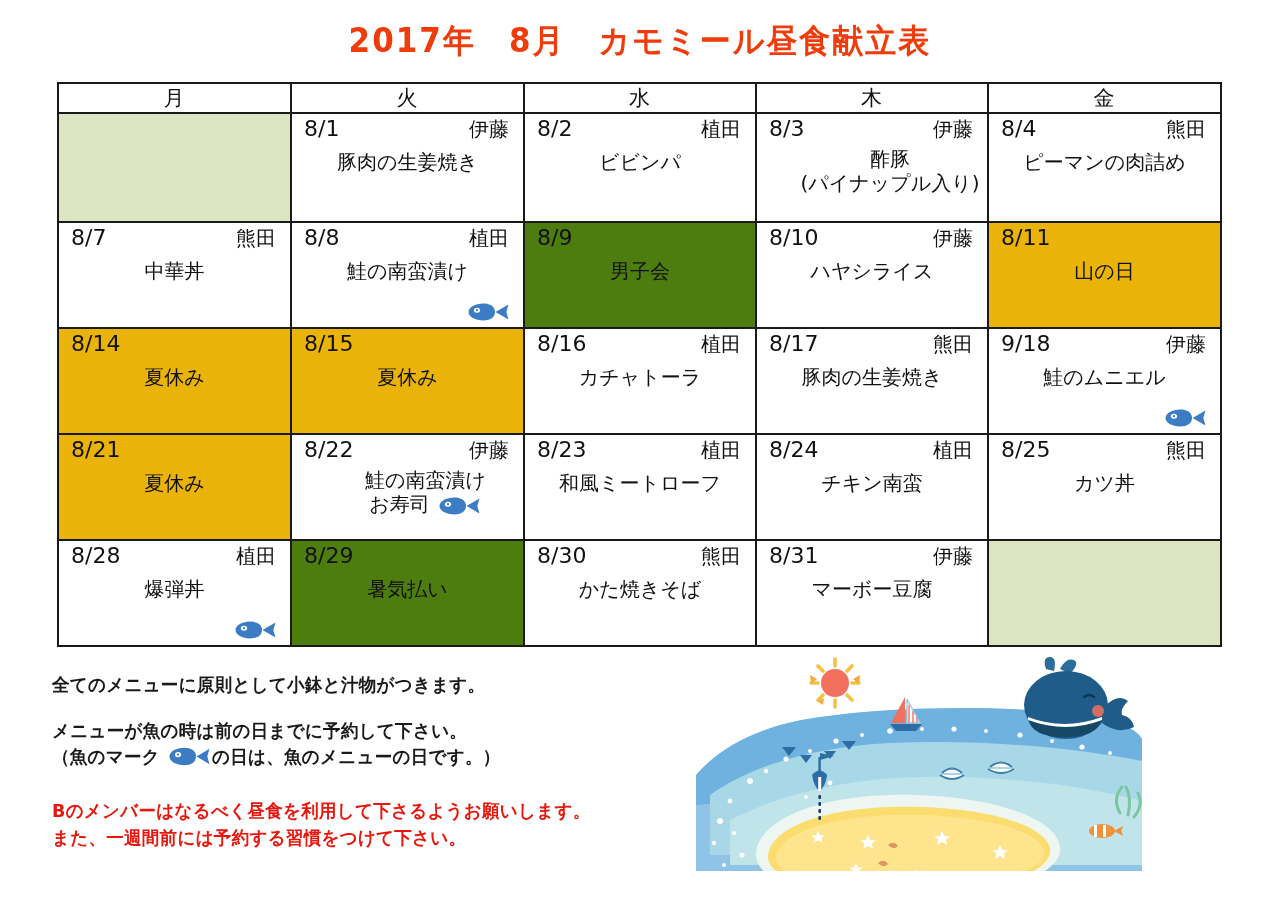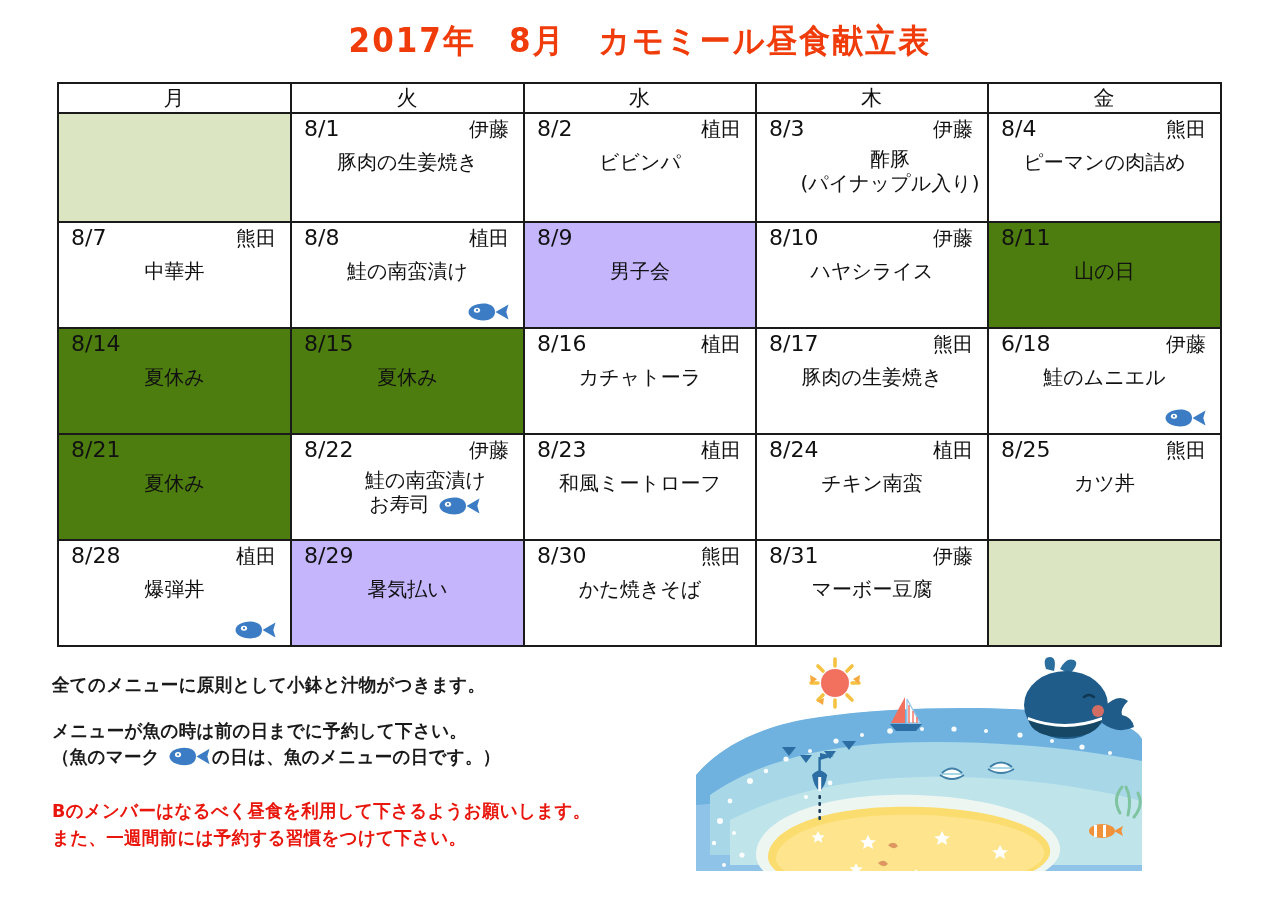--- a/index.html
+++ b/index.html
@@ -78,22 +78,22 @@
     font-size:20px;
     line-height:1.22;
     padding:8px 4px 0 4px;
     letter-spacing:0px;
     white-space:pre-line;
   }
   .menu.two{padding-top:5px;margin-left:36px;}
 
   
   td.green{background:#dce5c2;}
-  td.pink{background:#4d7c0f;}
-  td.yellow{background:#c4b5fd;}
+  td.pink{background:#eab308;}
+  td.yellow{background:#4d7c0f;}
 
   
   .fish-cell{
     position:absolute;
     right:12px;bottom:6px;
     width:46px;height:18px;
   }
   .fish-inline{
     display:inline-block;
     vertical-align:middle;
@@ -263,21 +263,21 @@
         </td>
         <td class="day">
           <div class="hdr">
             <span class="date">8/17</span>
             <span class="cook">熊田</span>
           </div>
           <div class="menu">豚肉の生姜焼き</div>
         </td>
         <td class="day">
           <div class="hdr">
-            <span class="date">6/18</span>
+            <span class="date">9/18</span>
             <span class="cook">伊藤</span>
           </div>
           <div class="menu">鮭のムニエル</div>
           <span class="fish-cell"><svg viewBox="0 0 46 18" width="46" height="18">
               <path d="M30 9 C30 3.2 24.6 0.6 18.5 0.6 C10 0.6 3.5 4.4 3.5 9 C3.5 13.6 10 17.4 18.5 17.4 C24.6 17.4 30 14.8 30 9 Z" fill="#3b7cc4"></path>
               <path d="M30.5 9 L43.5 1.6 L41.3 9 L43.5 16.4 Z" fill="#3b7cc4"></path>
               <ellipse cx="12" cy="7.2" rx="3.1" ry="2.5" fill="#ffffff"></ellipse>
               <ellipse cx="12" cy="7.2" rx="1.1" ry="1.1" fill="#3b7cc4"></ellipse>
             </svg></span>
         </td>

